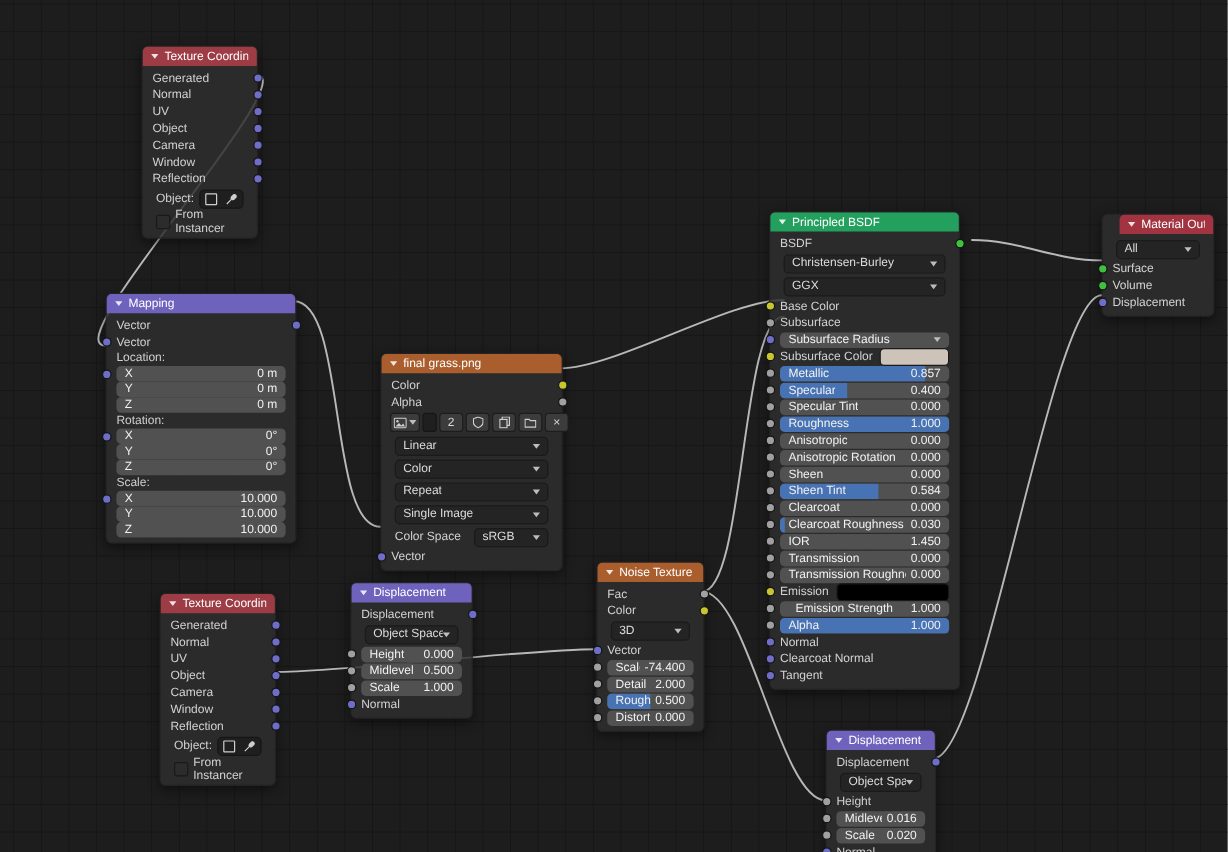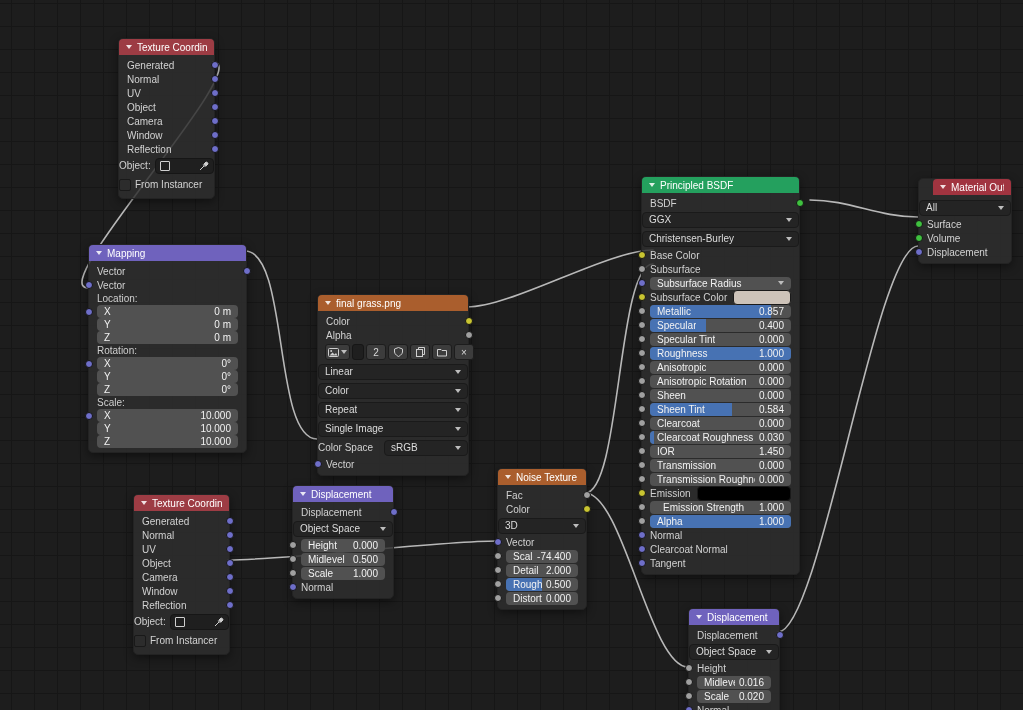--- a/index.html
+++ b/index.html
@@ -28,21 +28,21 @@
   .hdr .ht{white-space:nowrap;overflow:hidden;}
   .tri{width:0;height:0;border-left:3.5px solid transparent;border-right:3.5px solid transparent;border-top:4.5px solid rgba(255,255,255,.85);flex:none;}
   .hdr-input{background:#9d3c44;}
   .hdr-output{background:#a13440;margin-left:14px;}
   .hdr-vector{background:#6f62bd;}
   .hdr-texture{background:#aa5e2d;}
   .hdr-shader{background:#24a05e;}
   .body{padding:3px 0 4px;}
   .row{height:14px;display:flex;align-items:center;padding:0 8px;position:relative;}
   .row.out{justify-content:flex-start;}
-  .wrow{height:17px;display:flex;align-items:center;padding:1px 0;position:relative;gap:4px;}
+  .wrow{height:17px;display:flex;align-items:center;padding:1px 11px;position:relative;gap:4px;}
   .grow{height:13px;display:flex;align-items:center;padding:0 8px;position:relative;justify-content:center;}
   .sock{position:absolute;width:8px;height:8px;border-radius:50%;border:1px solid #141414;top:50%;transform:translateY(-50%);z-index:3;box-sizing:border-box;}
   .sock.in{left:-4.5px;} .sock.out{right:-4.5px;}
   .sock.vec{background:#6e6ec9;} .sock.yel{background:#c9c531;}
   .sock.gry{background:#a0a0a0;} .sock.grn{background:#3fc13f;}
   .dd{flex:1;height:14px;background:#242424;border:1px solid #1a1a1a;border-radius:4px;display:flex;align-items:center;padding:0 6px;color:#dcdcdc;min-width:0;}
   .dd span{white-space:nowrap;overflow:hidden;}
   .chev{width:0;height:0;border-left:3px solid transparent;border-right:3px solid transparent;border-top:4px solid #bdbdbd;margin-left:auto;flex:none;}
   .slider{flex:1;height:13px;background:#515151;border-radius:4px;position:relative;overflow:hidden;display:flex;align-items:center;padding:0 7px;color:#f2f2f2;min-width:0;}
   .slider .fill{position:absolute;left:0;top:0;bottom:0;background:#4772b3;}
@@ -449,27 +449,27 @@
     <i class="tri"></i>
     <span class="ht">Principled BSDF</span>
   </div>
   <div class="body">
     <div class="row out">
           <span>BSDF</span>
           <i class="sock out grn"></i>
         </div>
     <div class="wrow">
           <div class="dd">
+            <span>Christensen-Burley</span>
+            <i class="chev"></i>
+          </div>
+        </div>
+    <div class="wrow">
+          <div class="dd">
             <span>GGX</span>
-            <i class="chev"></i>
-          </div>
-        </div>
-    <div class="wrow">
-          <div class="dd">
-            <span>Christensen-Burley</span>
             <i class="chev"></i>
           </div>
         </div>
     <div class="row">
           <i class="sock in yel"></i>
           <span>Base Color</span>
         </div>
     <div class="row">
           <i class="sock in gry"></i>
           <span>Subsurface</span>

